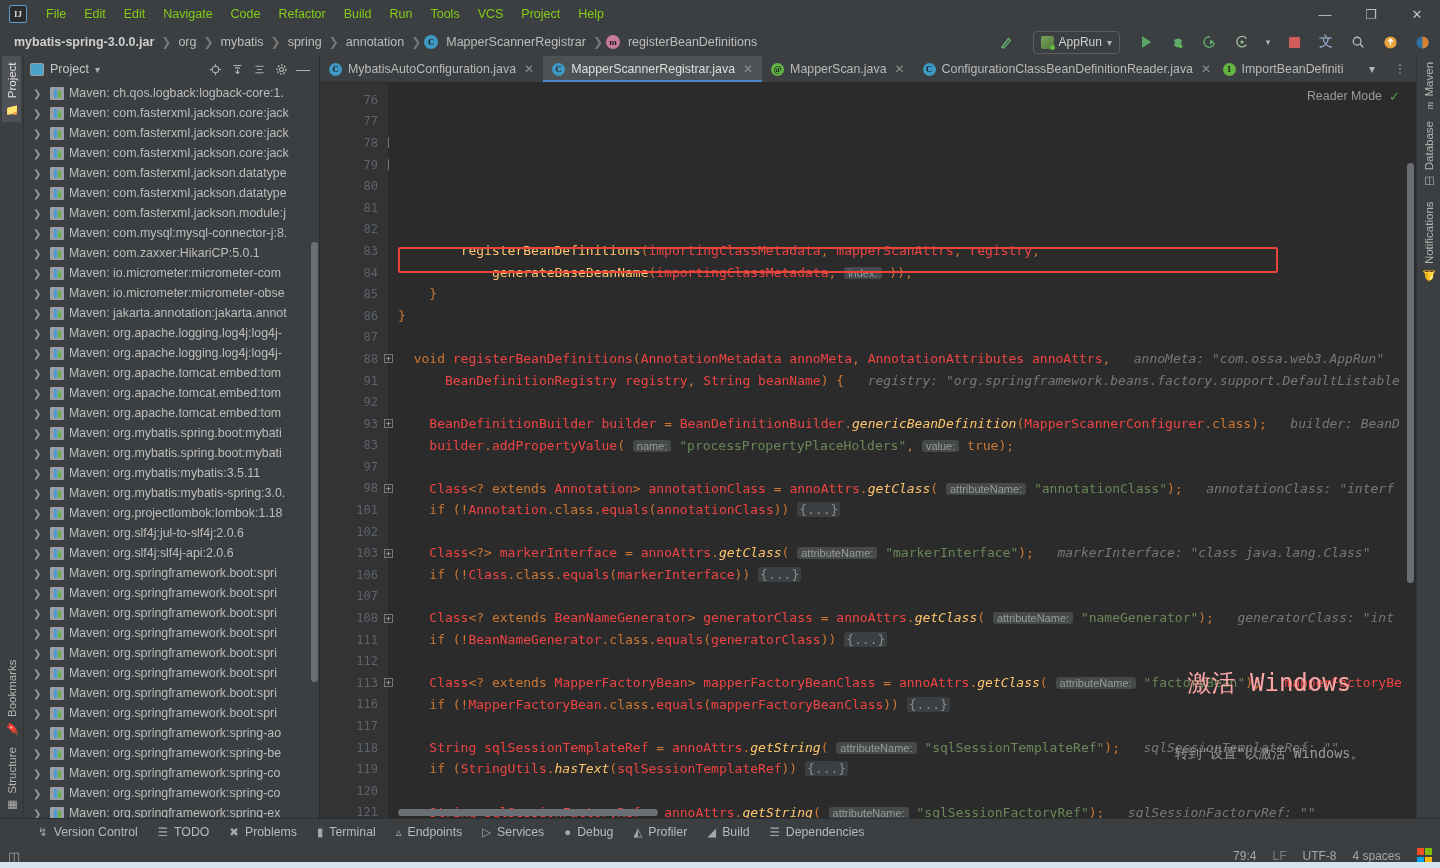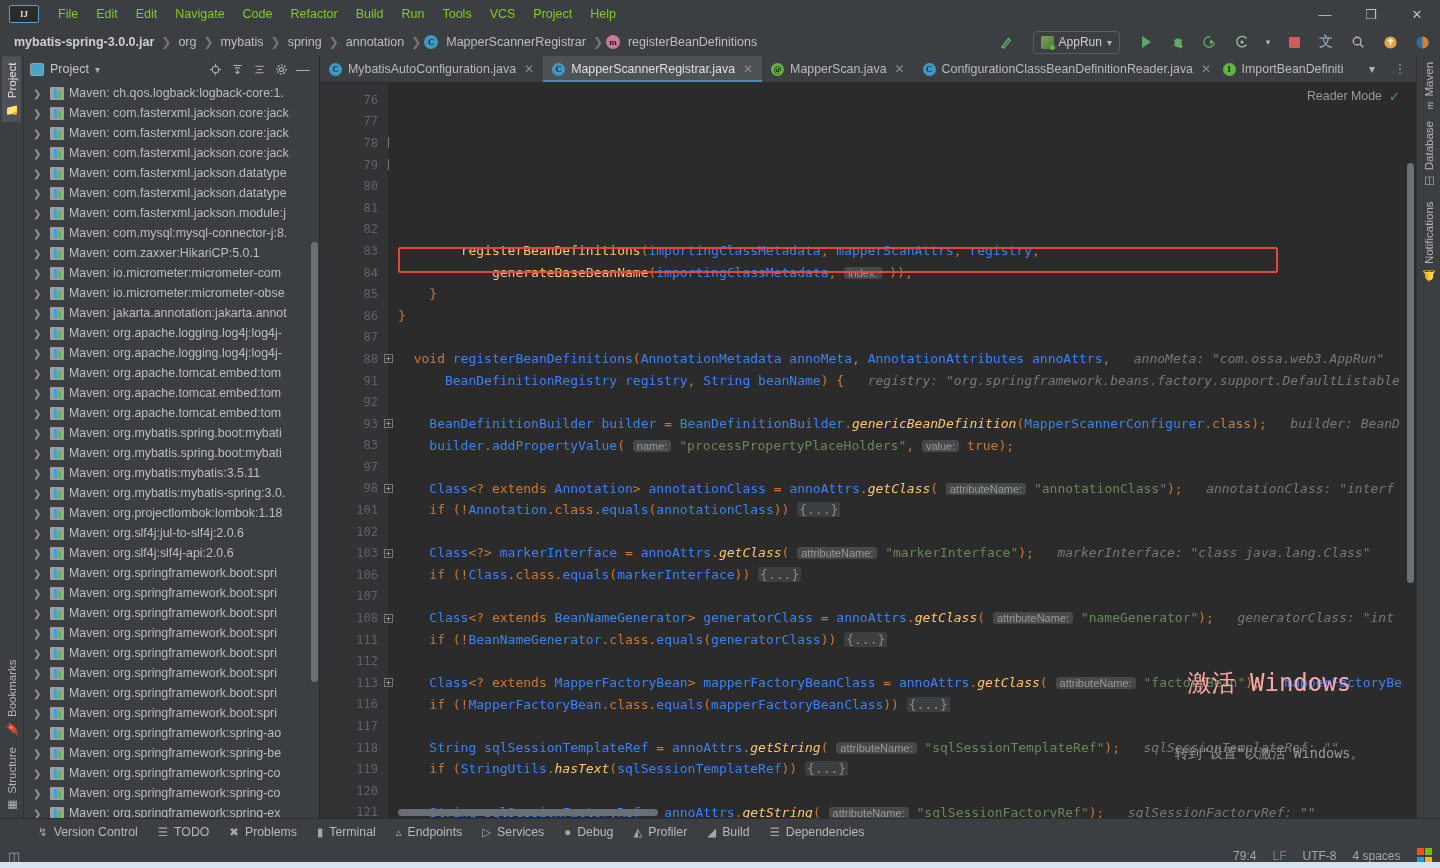--- a/index.html
+++ b/index.html
@@ -11,21 +11,21 @@
     -webkit-font-smoothing: antialiased;
   }
   .app { width: 1440px; height: 868px; position: relative; display: flex; flex-direction: column; background: #3c3f41; }
 
   
   .titlebar {
     height: 28px; background: #3c3f41; display: flex; align-items: center;
     flex: 0 0 28px; position: relative; color: #bbbbbb; font-size: 12.5px;
   }
   .ij-logo {
-    width: 30px; height: 18px; margin-left: 9px; margin-right: 10px;
+    width: 18px; height: 18px; margin-left: 9px; margin-right: 10px;
     border: 1.5px solid #5a9fd4; border-radius: 2px; background:#2b2b2b;
     color: #dcdcdc; font-size: 9px; font-weight: bold;
     display: flex; align-items: center; justify-content: center;
     font-family: "Liberation Serif", serif;
   }
   .menubar { display: flex; align-items: center; gap: 0px; }
   .menu-item {
     padding: 4px 9px; font-size: 12.5px; color: #84cc16; cursor: default;
     white-space: nowrap;
   }
@@ -183,21 +183,21 @@
     font-family: "DejaVu Sans Mono", monospace; font-size: 13px; line-height: 21.6px;
     padding-top: 6px; color: #a9b7c6; white-space: pre;
   }
   .cl { height: 21.6px; padding-left: 10px; white-space: pre; }
   
   .kw   { color: #cc7832; }
   .kw2  { color: #cc7832; font-weight: normal; }
   .str  { color: #6a8759; }
   .fn   { color: #ffc66d; }
   .fni  { color: #ffc66d; font-style: italic; }
-  .pln  { color: #3b82f6; }
+  .pln  { color: #ef4444; }
   .hint {
     color: #787878; font-style: italic; font-family: "DejaVu Sans Mono", monospace;
   }
   .paramhint {
     background: #45494a; color: #9a9a9a; border-radius: 3px;
     padding: 0px 4px; font-size: 11px; font-family: "Liberation Sans", sans-serif;
     font-style: normal;
   }
   .foldph {
     background: #3b3f41; color: #8a8a8a; border-radius: 2px; padding: 0 2px;

